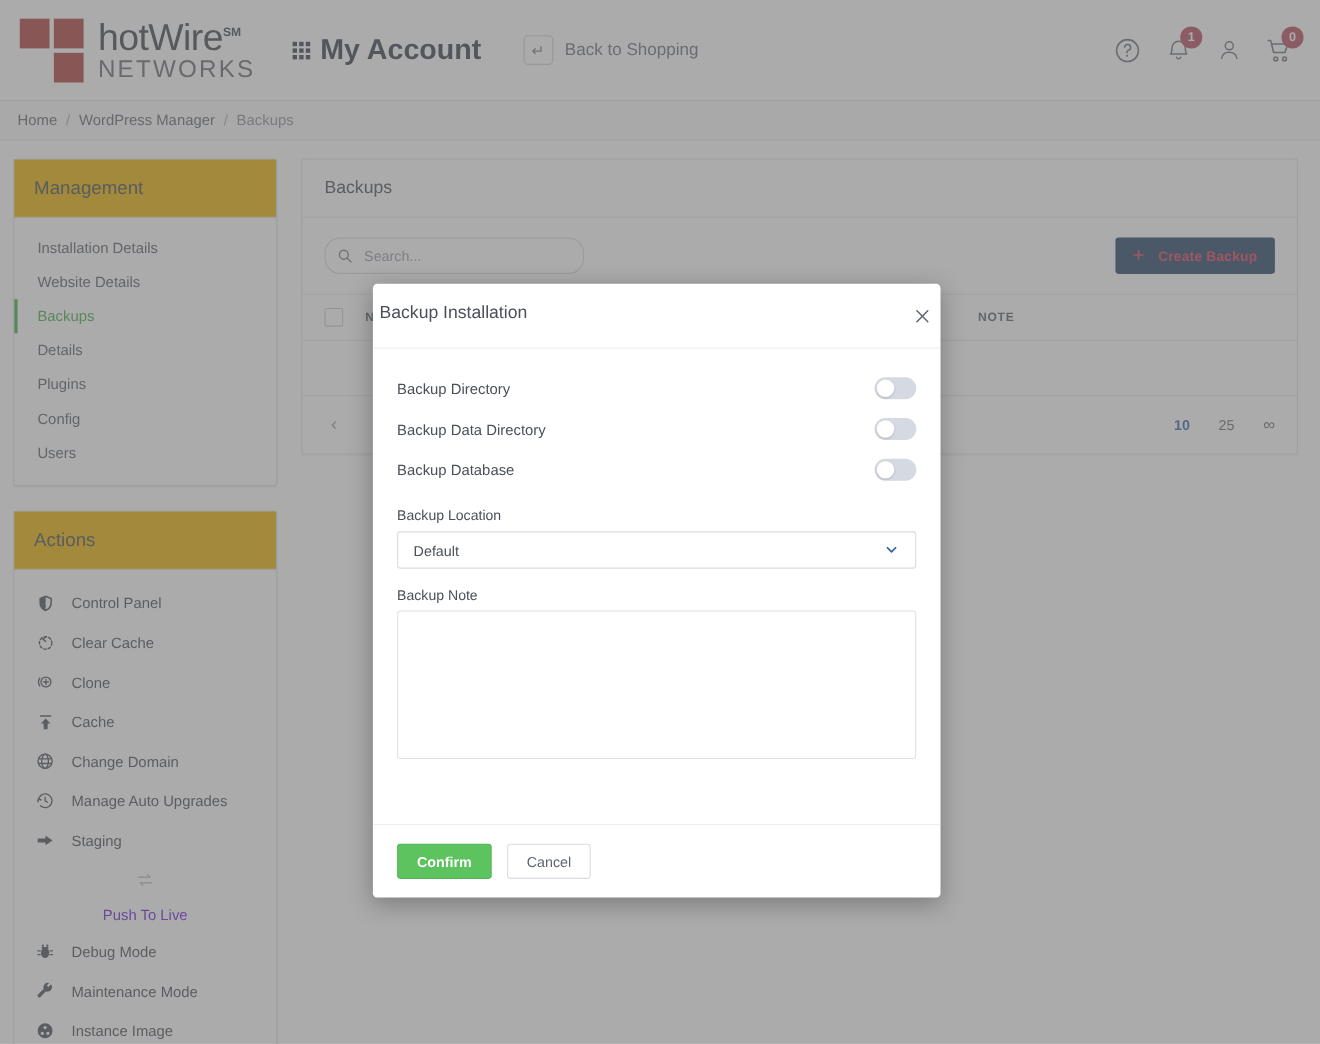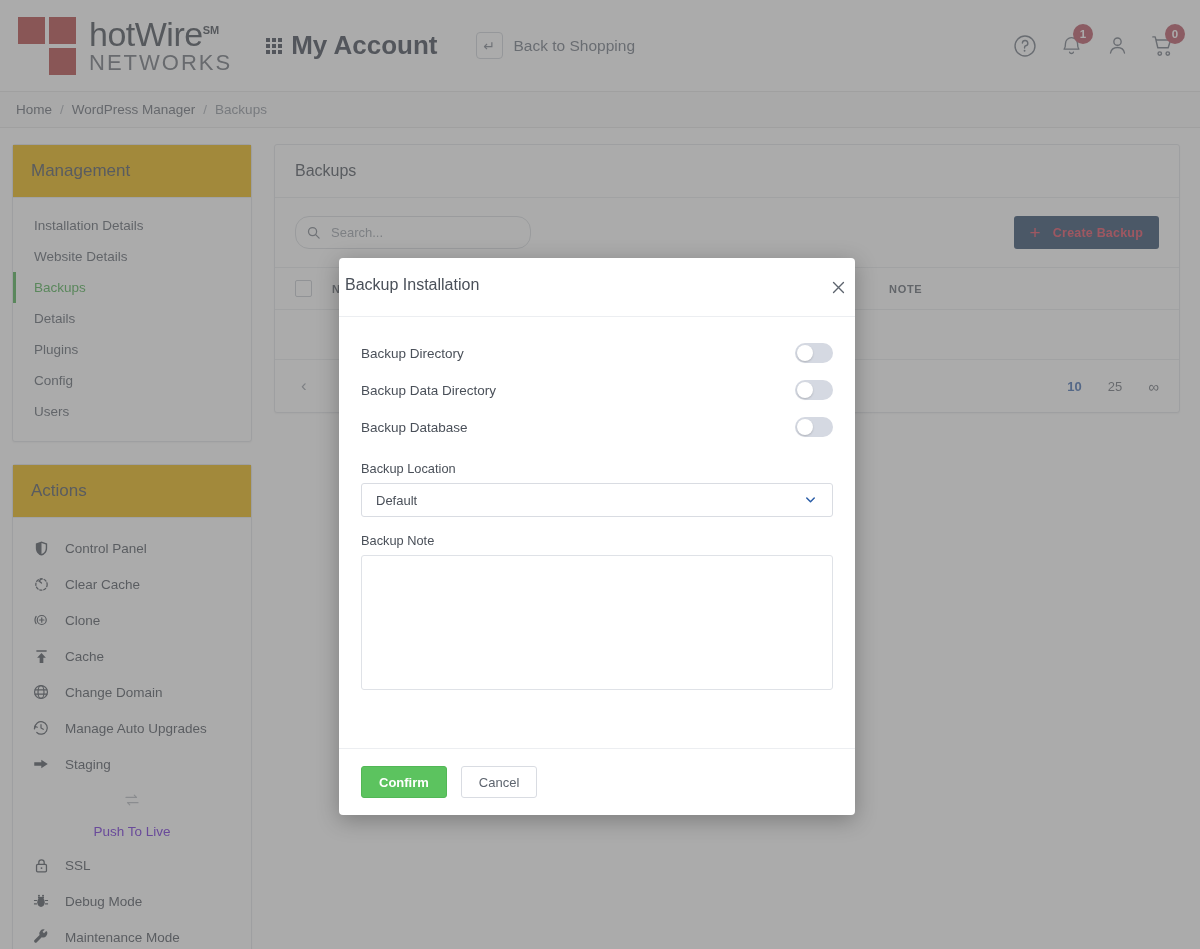--- a/index.html
+++ b/index.html
@@ -414,30 +414,20 @@
           <div class="action-item disabled">
             <span class="ic">
               <svg width="18" height="18" viewBox="0 0 24 24" fill="none" stroke="currentColor" stroke-width="1.6" stroke-linecap="round" stroke-linejoin="round">
                   <path d="M4 8.5h14l-3-3"></path>
                   <path d="M20 15.5H6l3 3"></path>
                 </svg>
             </span>
             <span>Push To Live</span>
           </div>
 
-          <div class="action-item">
-            <span class="ic">
-              <svg width="17" height="17" viewBox="0 0 24 24" fill="none" stroke="currentColor" stroke-width="1.8">
-                  <rect x="5" y="10.5" width="14" height="10.5" rx="1.6"></rect>
-                  <path d="M8.2 10.5V7.8a3.8 3.8 0 0 1 7.6 0v2.7"></path>
-                  <circle cx="12" cy="15.6" r="1.3" fill="currentColor" stroke="none"></circle>
-                </svg>
-            </span>
-            <span>SSL</span>
-          </div>
 
           <div class="action-item">
             <span class="ic">
               <svg width="18" height="18" viewBox="0 0 24 24" fill="currentColor">
                   <ellipse cx="12" cy="13.5" rx="5" ry="6.5"></ellipse>
                   <path d="M8 6.5h8v2.2H8z"></path>
                   <circle cx="9.3" cy="5" r="1.4"></circle>
                   <circle cx="14.7" cy="5" r="1.4"></circle>
                   <path d="M2.6 10.5h4v1.6h-4zM17.4 10.5h4v1.6h-4zM2.6 15h4v1.6h-4zM17.4 15h4v1.6h-4z"></path>
                 </svg>

